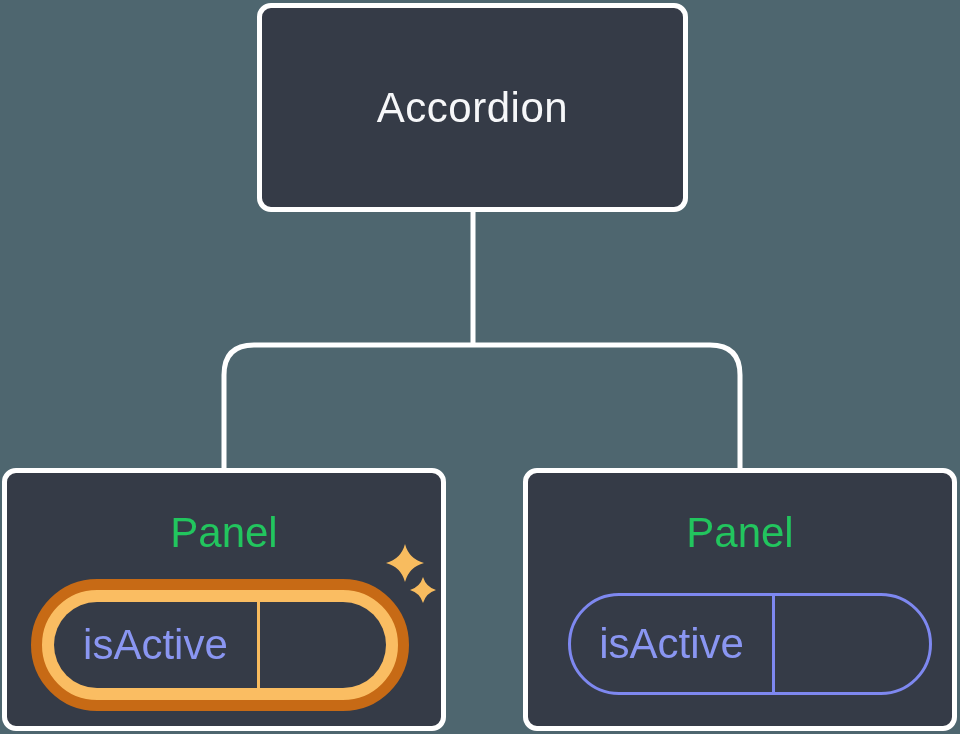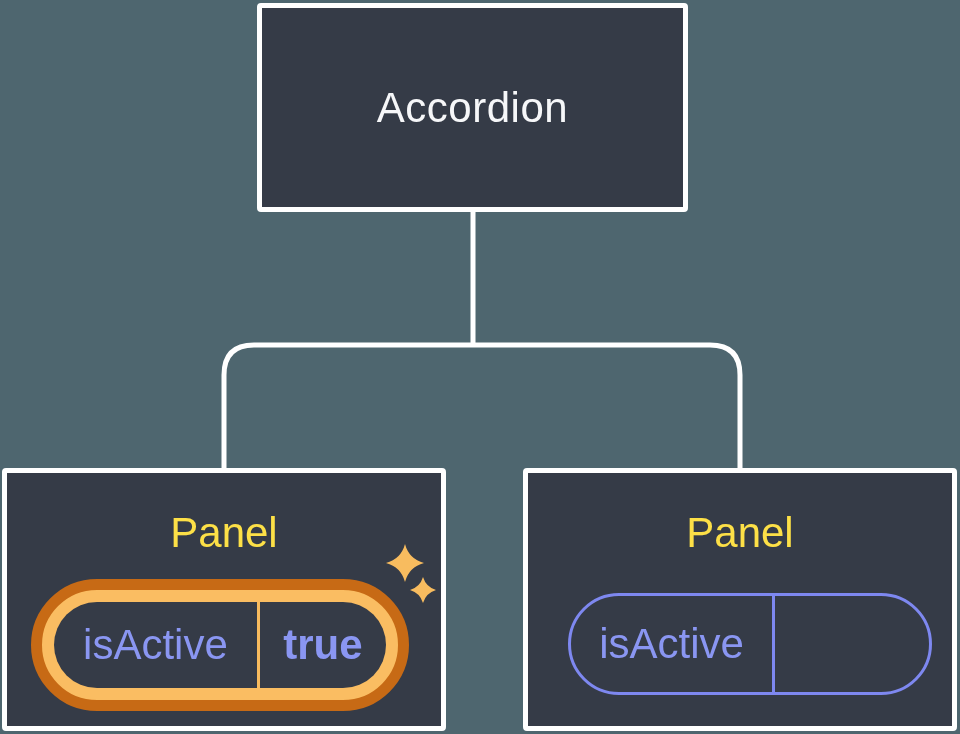--- a/index.html
+++ b/index.html
@@ -8,39 +8,39 @@
     width:960px;height:734px;
     background:#4E666F;
     overflow:hidden;
     font-family:"Liberation Sans", sans-serif;
   }
   .connector{position:absolute;left:0;top:0;pointer-events:none;}
   .node{
     position:absolute;
     background:#353B47;
     border:5px solid #FFFFFF;
-    border-radius:4px;
+    border-radius:14px;
     box-sizing:border-box;
   }
   .node-root{
     left:257px;top:3px;width:431px;height:209px;
     display:flex;align-items:center;justify-content:center;
   }
   .node-label{
     color:#F6F7F9;
     font-size:42px;
     font-weight:500;
     letter-spacing:0.5px;
   }
   .node-panel-left{left:2px;top:468px;width:444px;height:263px;}
   .node-panel-right{left:523px;top:468px;width:434px;height:263px;}
   .panel-title{
     position:absolute;left:0;top:36px;width:100%;
     text-align:center;
-    color:#fde047;font-size:42px;font-weight:500;
+    color:#22c55e;font-size:42px;font-weight:500;
   }
   
   .pill-glow{
     position:absolute;left:24px;top:106px;
     width:378px;height:132px;
     box-sizing:border-box;
     border:11px solid #C76A15;
     background:#FABD62;
     border-radius:999px;
     padding:12px;
@@ -88,21 +88,20 @@
 
   <div class="node node-root">
     <span class="node-label">Accordion</span>
   </div>
 
   <div class="node node-panel-left">
     <div class="panel-title">Panel</div>
     <div class="pill-glow">
       <div class="pill-inner">
         <div class="pill-cell cell-name">isActive</div>
-        <div class="pill-cell cell-value">true</div>
       </div>
     </div>
   </div>
 
   <svg class="sparkles" width="72" height="78" viewBox="0 0 72 78">
     <path d="M32 12 Q36 27 51 31 Q36 35 32 50 Q28 35 13 31 Q28 27 32 12 Z" fill="#F8BC5F"></path>
     <path d="M50 45 Q53 55 63 58 Q53 61 50 71 Q47 61 37 58 Q47 55 50 45 Z" fill="#F8BC5F"></path>
   </svg>
 
   <div class="node node-panel-right">

